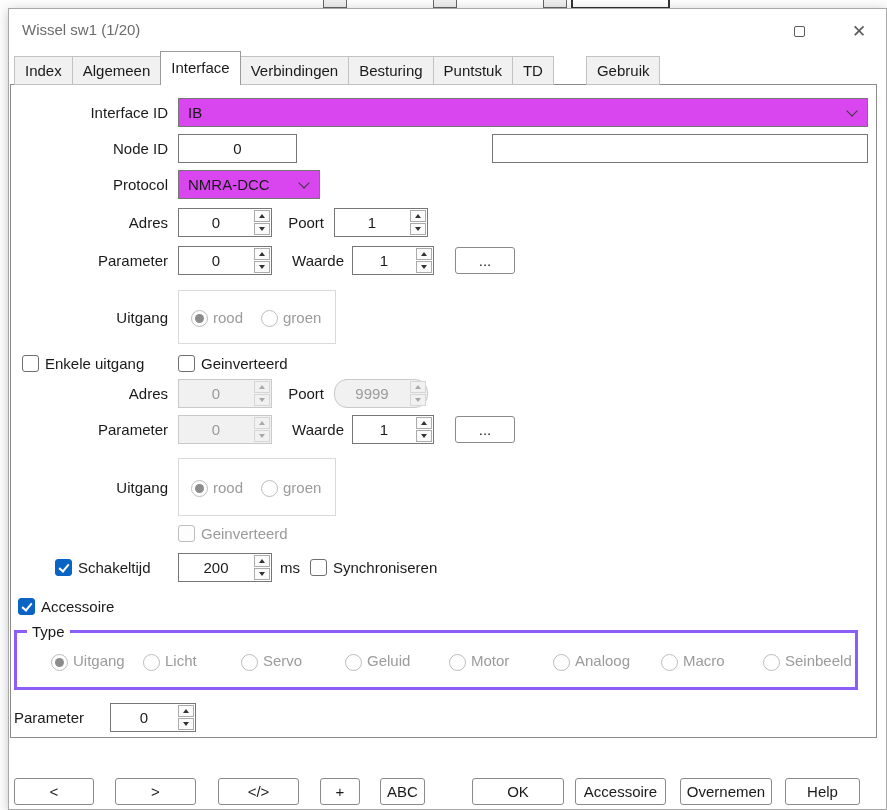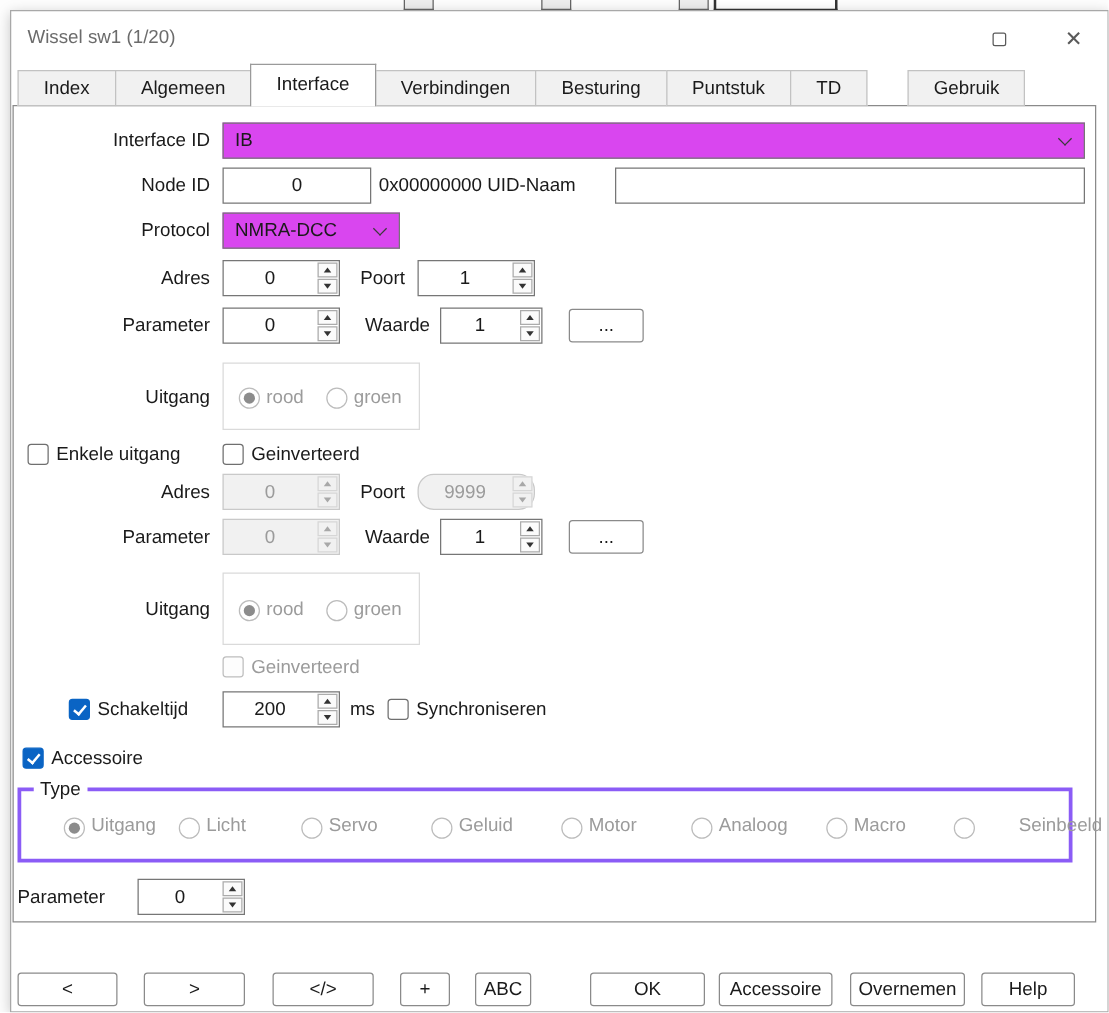--- a/index.html
+++ b/index.html
@@ -15,21 +15,21 @@
             background:#fff; border:1px solid #a8a8a8; box-shadow:0 2px 10px rgba(0,0,0,.22); }
 
   
   .title { position:absolute; left:22px; top:8px; height:44px; line-height:44px; color:#6b6b6b; }
   .winbtn { position:absolute; top:18px; width:32px; height:26px; display:flex; align-items:center; justify-content:center; color:#5a5a5a; cursor:default; }
   .maxicon { width:11px; height:11px; border:1.5px solid #5a5a5a; border-radius:2px; display:inline-block; }
   .closeicon { font-size:17px; line-height:17px; color:#5a5a5a; }
 
   
   .tabs { position:absolute; left:14px; top:51px; height:34px; display:flex; align-items:flex-end; z-index:10; }
-  .tab { height:29px; line-height:27px; padding:0 20px; background:#f1f1f1; border:1px solid #c2c2c2; margin-right:-1px; white-space:nowrap; }
+  .tab { height:29px; line-height:27px; padding:0 10px; background:#f1f1f1; border:1px solid #c2c2c2; margin-right:-1px; white-space:nowrap; }
   .tab.active { height:34px; line-height:31px; background:#fff; border-color:#9a9a9a; border-bottom:0; z-index:5; position:relative; }
   .tab.gap { margin-left:33px; }
 
   
   .main { position:absolute; left:10px; top:84px; width:867px; height:654px; border:1px solid #8a8a8a; background:#fff; }
 
   .label { position:absolute; height:29px; line-height:29px; white-space:nowrap; }
   .r { left:20px; width:148px; text-align:right; }
   .cblabel { position:absolute; height:20px; line-height:20px; white-space:nowrap; }
   .disabled-text { color:#9b9b9b; }
@@ -108,21 +108,20 @@
   <div class="label r" style="top:98px;">Interface ID</div>
   <div class="combo" style="left:178px; top:98px; width:690px;">
     <span>IB</span>
     <span class="chev"></span>
   </div>
 
   <div class="label r" style="top:134px;">Node ID</div>
   <div class="tbox center" style="left:178px; top:134px; width:119px;">
     <input value="0" style="">
   </div>
-  <div class="label" style="left:303px; top:134px;">0x00000000 UID-Naam</div>
   <div class="tbox" style="left:492px; top:134px; width:376px;">
     <input value="" style="">
   </div>
 
   <div class="label r" style="top:170px;">Protocol</div>
   <div class="combo" style="left:178px; top:170px; width:142px;">
     <span>NMRA-DCC</span>
     <span class="chev"></span>
   </div>
 
@@ -282,21 +281,21 @@
     <span class="cblabel disabled-text" style="left:246px; top:18px;">Servo</span>
     <span class="radio dis" style="left:328px; top:21px;"></span>
     <span class="cblabel disabled-text" style="left:350px; top:18px;">Geluid</span>
     <span class="radio dis" style="left:432px; top:21px;"></span>
     <span class="cblabel disabled-text" style="left:454px; top:18px;">Motor</span>
     <span class="radio dis" style="left:536px; top:21px;"></span>
     <span class="cblabel disabled-text" style="left:558px; top:18px;">Analoog</span>
     <span class="radio dis" style="left:644px; top:21px;"></span>
     <span class="cblabel disabled-text" style="left:666px; top:18px;">Macro</span>
     <span class="radio dis" style="left:746px; top:21px;"></span>
-    <span class="cblabel disabled-text" style="left:768px; top:18px;margin-left:30px;">Seinbeeld</span>
+    <span class="cblabel disabled-text" style="left:768px; top:18px;">Seinbeeld</span>
   </div>
 
   <div class="label" style="left:14px; top:703px;">Parameter</div>
   <div class="spin" style="left:110px; top:703px; width:86px;">
     <input value="0" style="">
     <div class="btns">
         <div class="sbtn">
           <i class="tri up"></i>
         </div>
         <div class="sbtn">

